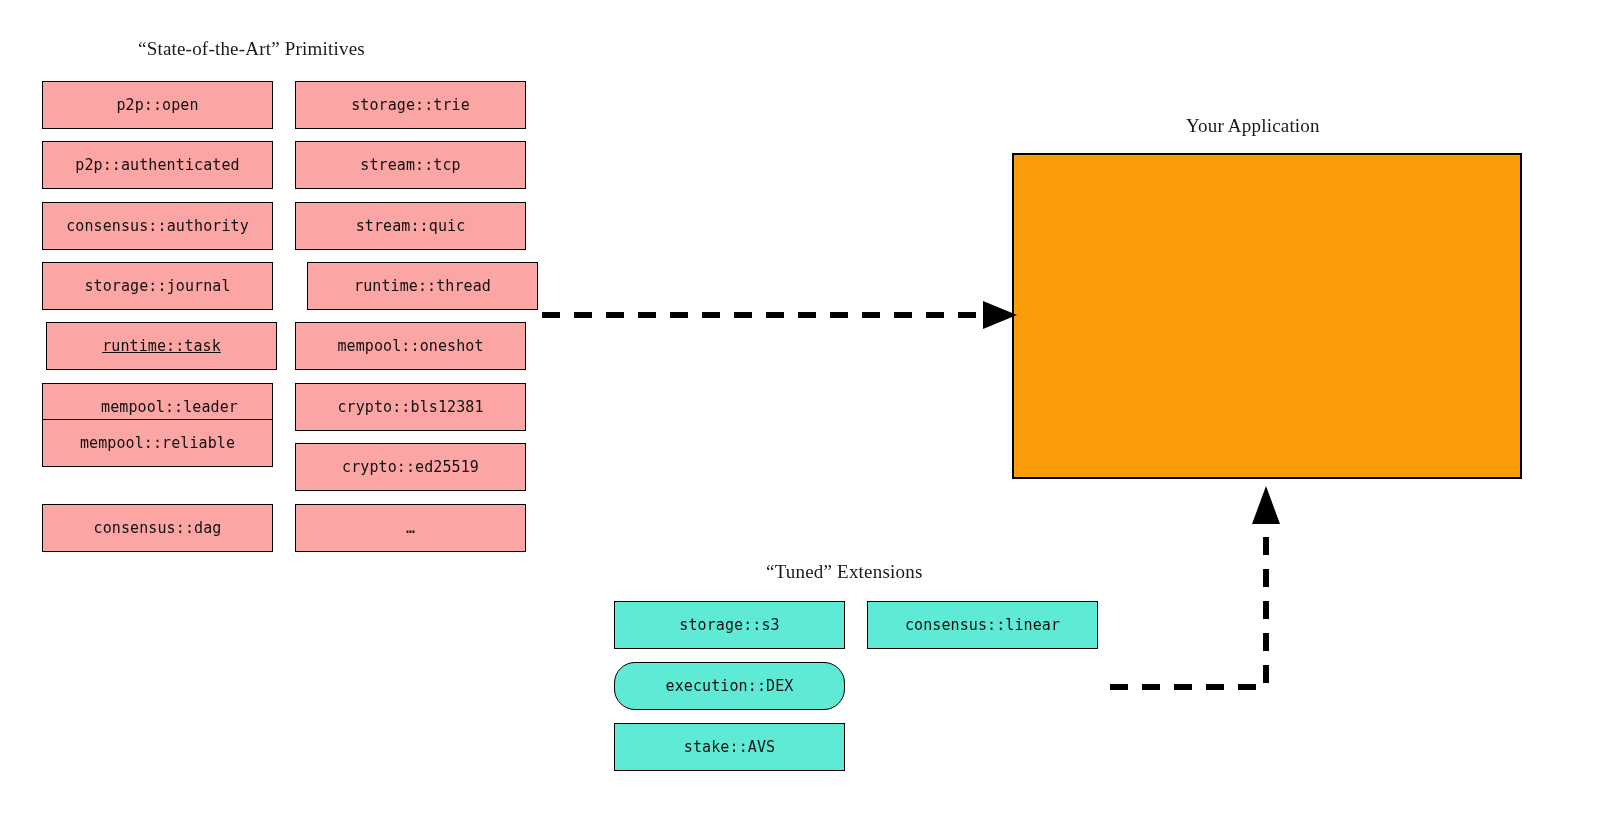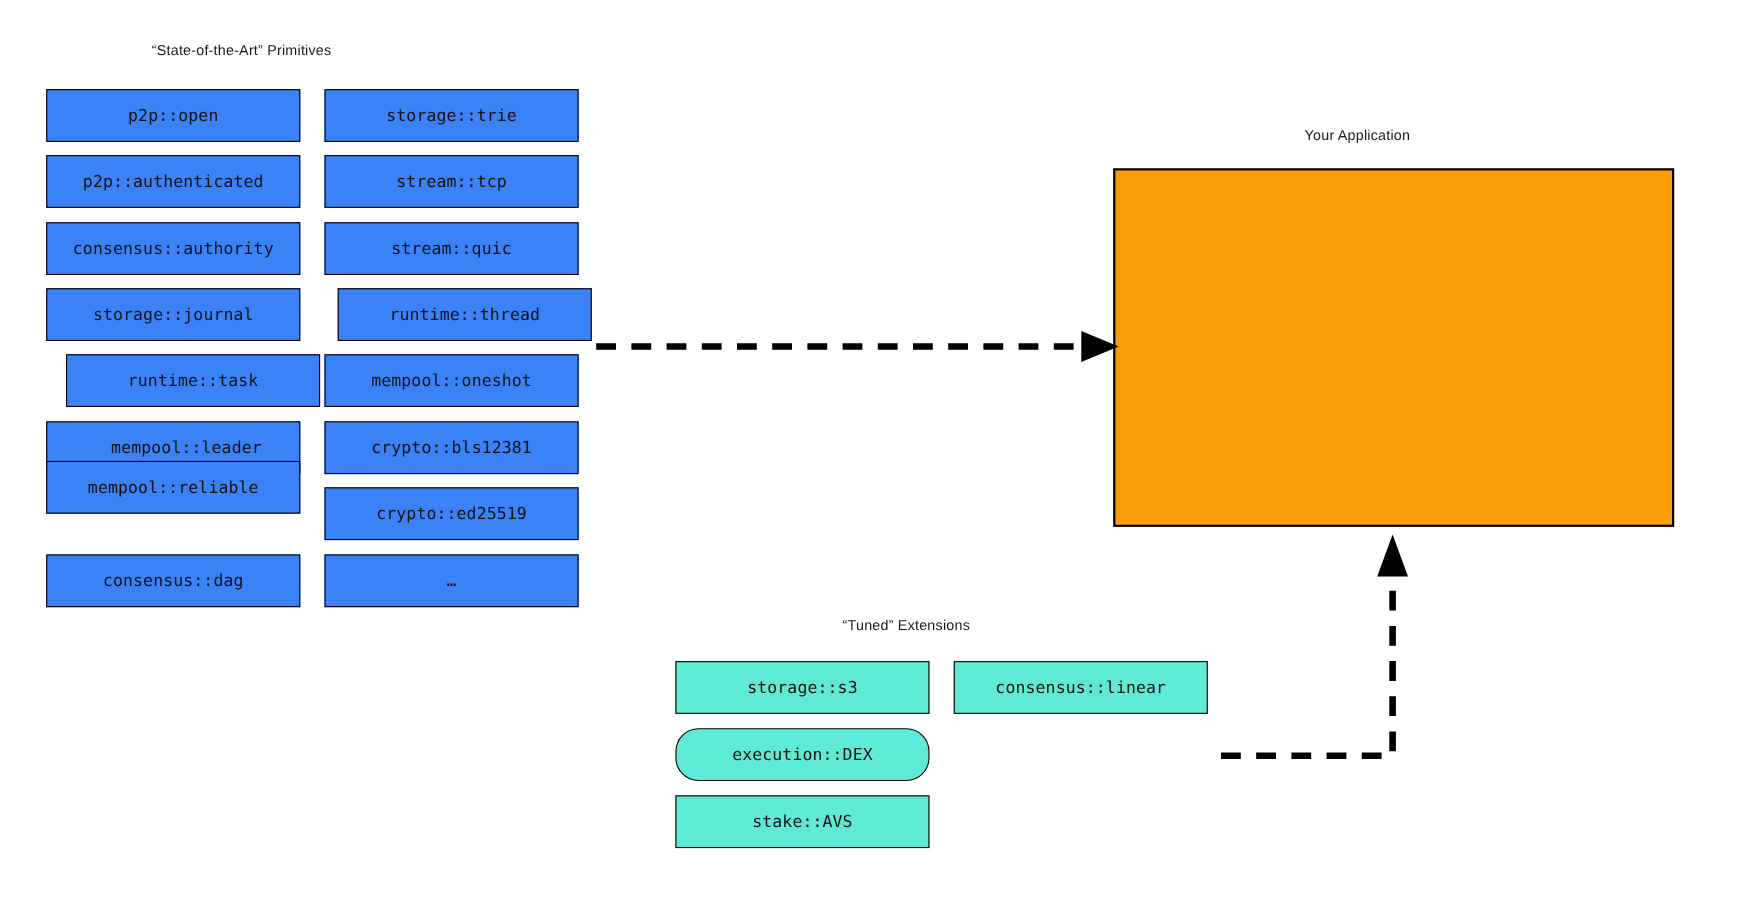--- a/index.html
+++ b/index.html
@@ -19,45 +19,45 @@
   .canvas {
     position: absolute;
     left: 0; top: 0;
     width: 1600px;
     height: 836px;
   }
 
   
   .section-title {
     position: absolute;
-    font-size: 13px;
+    font-size: 19px;
     letter-spacing: 0.2px;
     color: #1a1a1a;
     white-space: nowrap;
-    font-family: Liberation Sans, sans-serif;
+    font-family: Liberation Serif, serif;
   }
   #title-primitives  { left: 138px; top: 38px; }
   #title-application { left: 1186px; top: 115px; }
   #title-extensions  { left: 766px; top: 561px; }
 
   
   .tile {
     position: absolute;
     box-sizing: border-box;
     border: 1.6px solid #000000;
     display: flex;
     align-items: center;
     justify-content: center;
     font-size: 15px;
     letter-spacing: 0.1px;
     color: #111111;
     white-space: nowrap;
     font-family: "DejaVu Sans Mono", "Liberation Mono", monospace;
   }
-  .tile.green { background: #3b82f6; }
+  .tile.green { background: #fca5a5; }
   .tile.pink  { background: #5eead4; }
 
   
   .prim-tile { width: 231px; height: 48px; }
 
   
   #app-panel {
     position: absolute;
     left: 1012px;
     top: 153px;
@@ -87,21 +87,21 @@
   <div class="section-title" id="title-primitives">“State-of-the-Art” Primitives</div>
 
   <div class="section-title" id="title-application">Your Application</div>
 
   <div class="section-title" id="title-extensions">“Tuned” Extensions</div>
 
   <div class="tile green prim-tile" style="left:42px;  top:81px;">p2p::open</div>
   <div class="tile green prim-tile" style="left:42px;  top:141px;">p2p::authenticated</div>
   <div class="tile green prim-tile" style="left:42px;  top:202px;">consensus::authority</div>
   <div class="tile green prim-tile" style="left:42px;  top:262px;">storage::journal</div>
-  <div class="tile green prim-tile" style="left:60px;  top:322px;">runtime::task</div>
+  <div class="tile green prim-tile" style="left:46px;  top:322px;text-decoration:underline;">runtime::task</div>
   <div class="tile green prim-tile" style="left:42px;  top:383px;padding-left:24px;">mempool::leader</div>
   <div class="tile green prim-tile" style="left:42px;  top:419px;">mempool::reliable</div>
   <div class="tile green prim-tile" style="left:42px;  top:504px;">consensus::dag</div>
 
   <div class="tile green prim-tile" style="left:295px; top:81px;">storage::trie</div>
   <div class="tile green prim-tile" style="left:295px; top:141px;">stream::tcp</div>
   <div class="tile green prim-tile" style="left:295px; top:202px;">stream::quic</div>
   <div class="tile green prim-tile" style="left:295px; top:262px;margin-left:12px;">runtime::thread</div>
   <div class="tile green prim-tile" style="left:295px; top:322px;">mempool::oneshot</div>
   <div class="tile green prim-tile" style="left:295px; top:383px;">crypto::bls12381</div>

